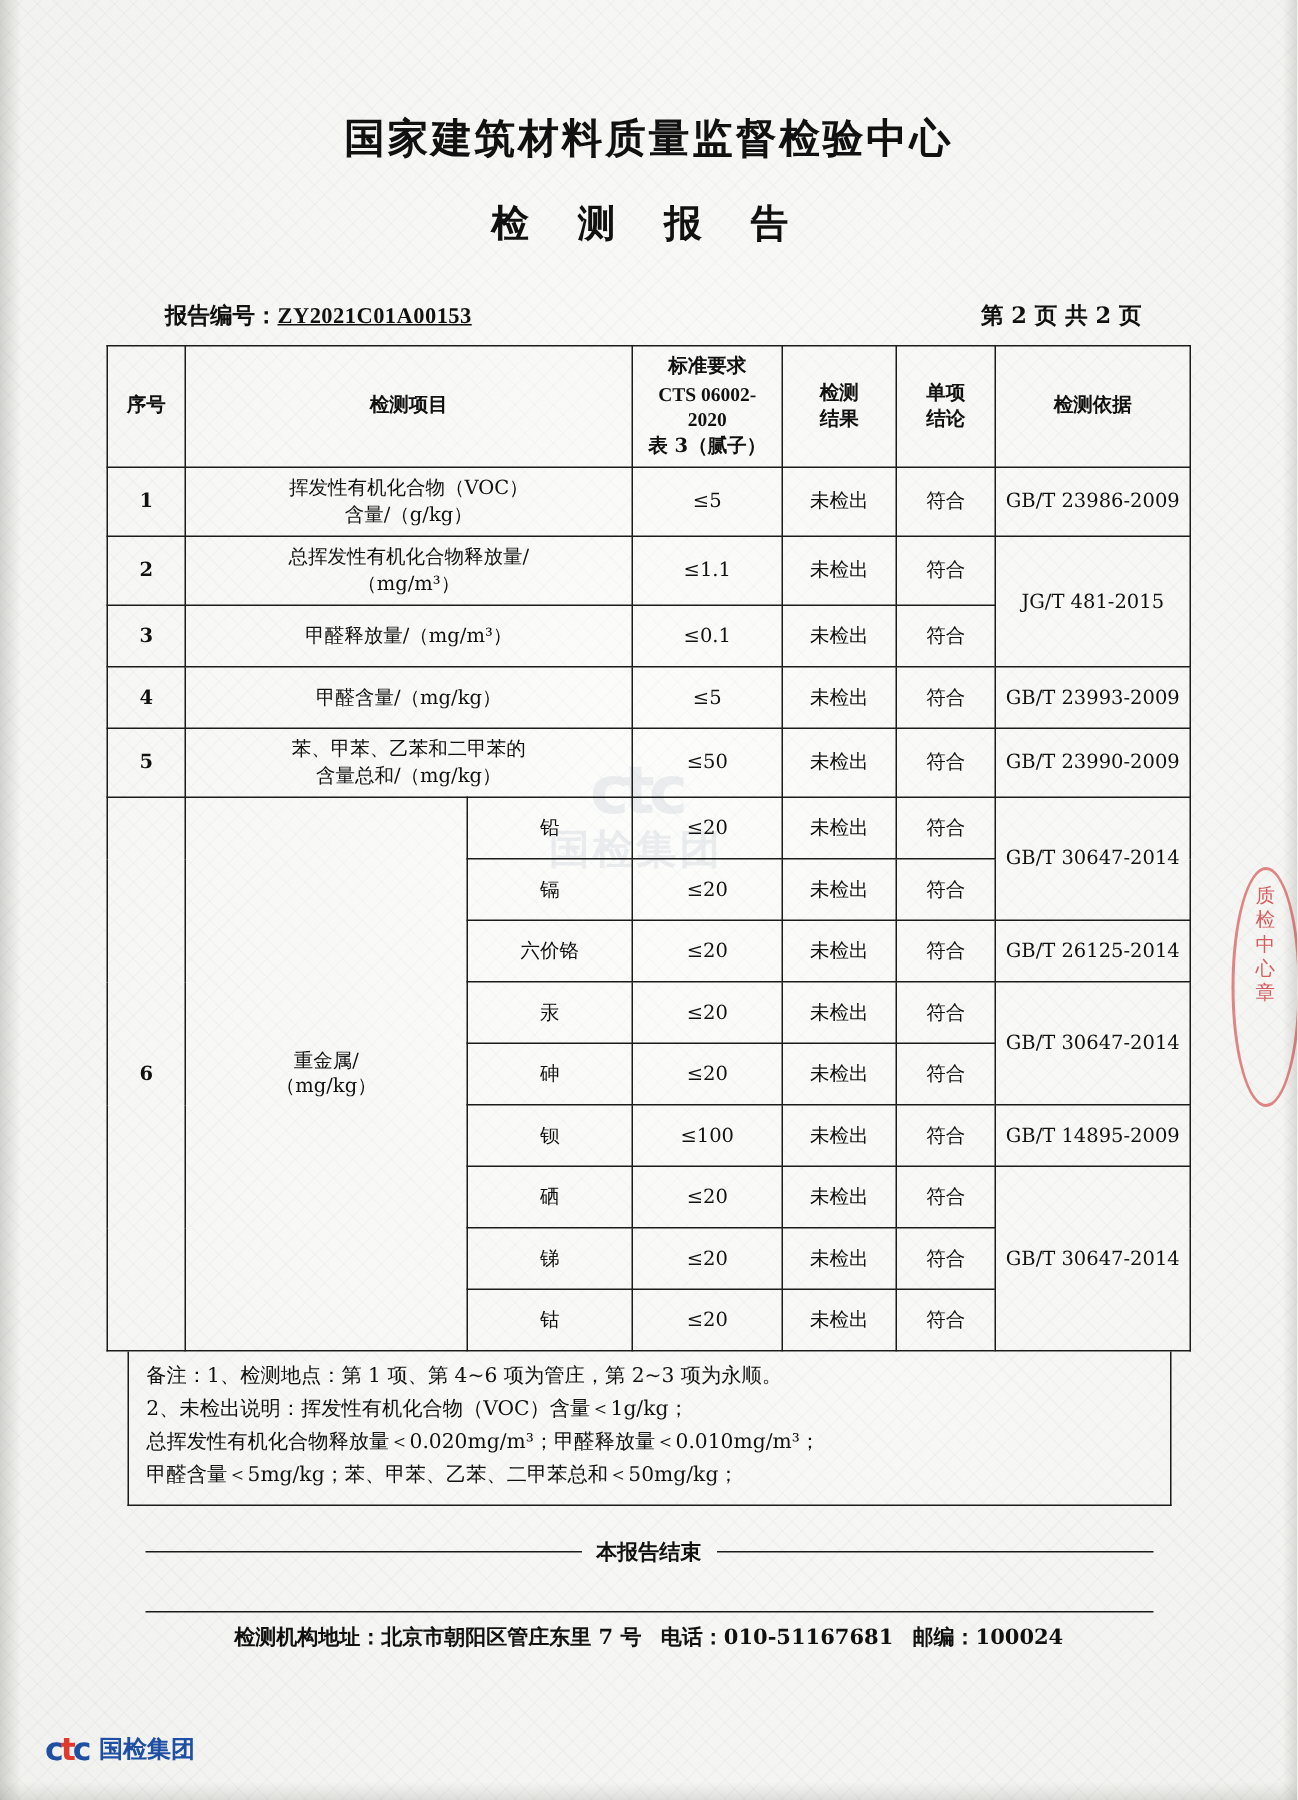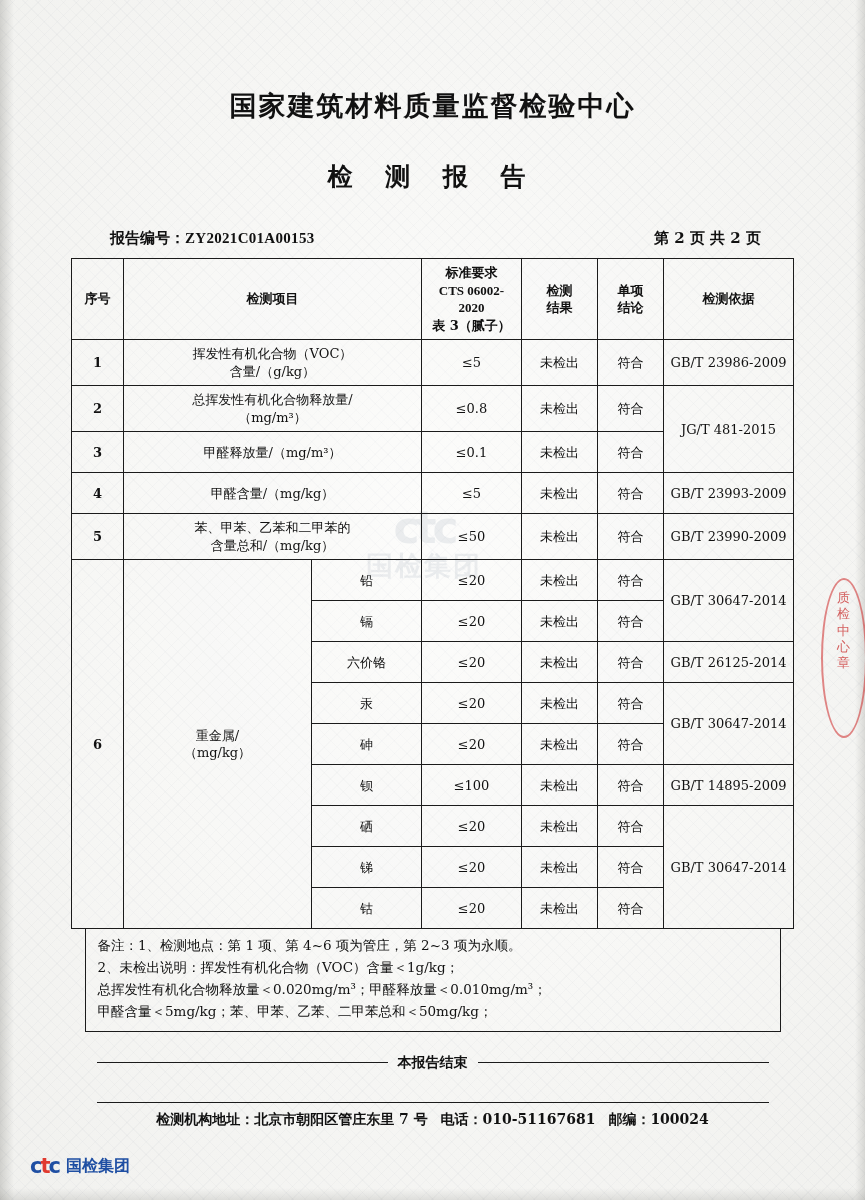--- a/index.html
+++ b/index.html
@@ -49,21 +49,21 @@
     background: linear-gradient(to left, rgba(120,120,115,0.22), rgba(255,255,255,0));
     z-index: 3; pointer-events: none;
   }
   .edge-bottom {
     position: absolute; left: 0; bottom: 0; width: 100%; height: 12px;
     background: linear-gradient(to top, rgba(120,120,115,0.18), rgba(255,255,255,0));
     z-index: 3; pointer-events: none;
   }
 
   h1.title {
-    margin: 14px;
+    margin: 0;
     padding-top: 74px;
     text-align: center;
     font-size: 27px;
     font-weight: bold;
     letter-spacing: 2px;
     font-family: "DejaVu Serif", serif;
   }
   h2.subtitle {
     margin: 0;
     padding-top: 22px;
@@ -78,20 +78,21 @@
     margin: 36px 104px 0 110px;
     display: flex;
     justify-content: space-between;
     align-items: baseline;
     font-size: 15px;
     font-weight: bold;
   }
   .report-no-label { font-family: "DejaVu Serif", serif; }
   .report-no-value {
     font-family: "Liberation Serif", serif;
+    text-decoration: underline;
     letter-spacing: .3px;
     text-align: right;
   }
   .page-count { font-family: "DejaVu Serif", serif; font-size: 15px; }
 
   table.report {
     margin: 10px auto 0 auto;
     width: 672px;
     border-collapse: collapse;
     table-layout: fixed;
@@ -328,21 +329,21 @@
           <td>符合</td>
           <td class="latin">GB/T 23986-2009</td>
         </tr>
 
         <tr>
           <td class="num-cell">2</td>
           <td class="item-cell" colspan="2">
             <div>总挥发性有机化合物释放量/</div>
             <div>（mg/m³）</div>
           </td>
-          <td class="latin">≤0.8</td>
+          <td class="latin">≤1.1</td>
           <td>未检出</td>
           <td>符合</td>
           <td class="latin" rowspan="2">JG/T 481-2015</td>
         </tr>
 
         <tr class="row-tall">
           <td class="num-cell">3</td>
           <td class="item-cell" colspan="2">甲醛释放量/（mg/m³）</td>
           <td class="latin">≤0.1</td>
           <td>未检出</td>

